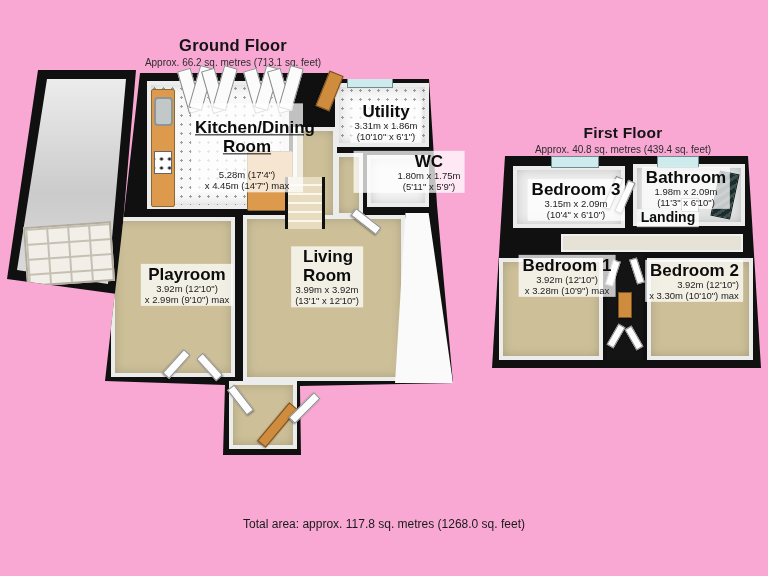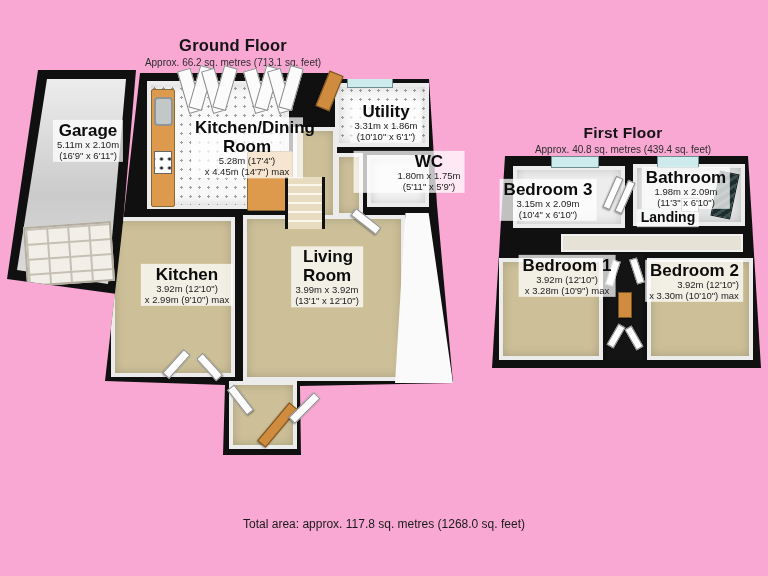--- a/index.html
+++ b/index.html
@@ -56,21 +56,21 @@
   #stairwell{position:absolute;left:122px;top:104px;width:36px;height:106px;background:#141414;}
   #shower{position:absolute;left:230px;top:22px;width:18px;height:44px;transform:rotate(12deg);
     background:repeating-linear-gradient(135deg,#1d2d2d 0 4px,#3c5050 4px 7px);border:1px solid #0a1515;}
   #bath-fixture{position:absolute;left:196px;top:48px;width:16px;height:12px;background:#fbfbfb;border:1px solid #999;}
 
   
   .label{position:absolute;transform:translate(-50%,-50%);background:rgba(255,255,255,.74);
          text-align:center;padding:1px 4px;line-height:1.12;z-index:50;}
   .label .rname{display:block;font-weight:bold;font-size:17px;color:#0c0c0c;}
   .label .rdim{display:block;font-size:9.5px;color:#1c1c1c;white-space:nowrap;}
-  .label .wrap-kitchen{max-width:104px;margin:0 auto;}
+  .label .wrap-kitchen{max-width:104px;margin:14px auto;text-decoration:underline;}
   .label .wrap-living{max-width:48px;margin:0 auto;}
   .label-landing .rname{font-size:14px;}
 </style>
 </head>
 <body>
 
 <div id="canvas">
 
   <div class="floor-title" style="left:113px;top:36px;width:240px;">
     <div class="t">Ground Floor</div>
@@ -145,57 +145,52 @@
     </div>
 
     <div class="window" style="left:66px;top:6px;width:46px;height:10px;"></div>
     <div class="window" style="left:172px;top:6px;width:40px;height:10px;"></div>
     <div id="shower"></div>
     <div id="bath-fixture"></div>
     <div class="leaf" style="left:124px;top:26px;width:6px;height:32px;transform:rotate(24deg);"></div>
     <div class="leaf" style="left:136px;top:30px;width:6px;height:32px;transform:rotate(24deg);"></div>
   </div>
 
-  <div class="label" style="left:88px;top:141px;">
-    <span class="rname">Garage</span>
-    <span class="rdim">5.11m x 2.10m</span>
-    <span class="rdim">(16'9" x 6'11")</span>
-  </div>
 
   <div class="label" style="left:247px;top:148px;">
     <span class="rname wrap-kitchen">Kitchen/Dining Room</span>
     <span class="rdim">5.28m (17'4")</span>
     <span class="rdim">x 4.45m (14'7") max</span>
   </div>
 
   <div class="label" style="left:386px;top:122px;">
     <span class="rname">Utility</span>
     <span class="rdim">3.31m x 1.86m</span>
     <span class="rdim">(10'10" x 6'1")</span>
   </div>
 
   <div class="label" style="left:409px;top:172px;padding-left:44px;">
     <span class="rname">WC</span>
     <span class="rdim">1.80m x 1.75m</span>
     <span class="rdim">(5'11" x 5'9")</span>
   </div>
 
   <div class="label" style="left:187px;top:285px;">
-    <span class="rname">Kitchen</span>
+    <span class="rname">Playroom</span>
     <span class="rdim">3.92m (12'10")</span>
     <span class="rdim">x 2.99m (9'10") max</span>
   </div>
 
   <div class="label" style="left:327px;top:277px;text-align:center;">
     <span class="rname wrap-living">Living Room</span>
     <span class="rdim">3.99m x 3.92m</span>
     <span class="rdim">(13'1" x 12'10")</span>
   </div>
 
-  <div class="label" style="left:548px;top:200px;">
+  <div class="label" style="left:576px;top:200px;">
     <span class="rname">Bedroom 3</span>
     <span class="rdim">3.15m x 2.09m</span>
     <span class="rdim">(10'4" x 6'10")</span>
   </div>
 
   <div class="label" style="left:686px;top:188px;">
     <span class="rname">Bathroom</span>
     <span class="rdim">1.98m x 2.09m</span>
     <span class="rdim">(11'3" x 6'10")</span>
   </div>

